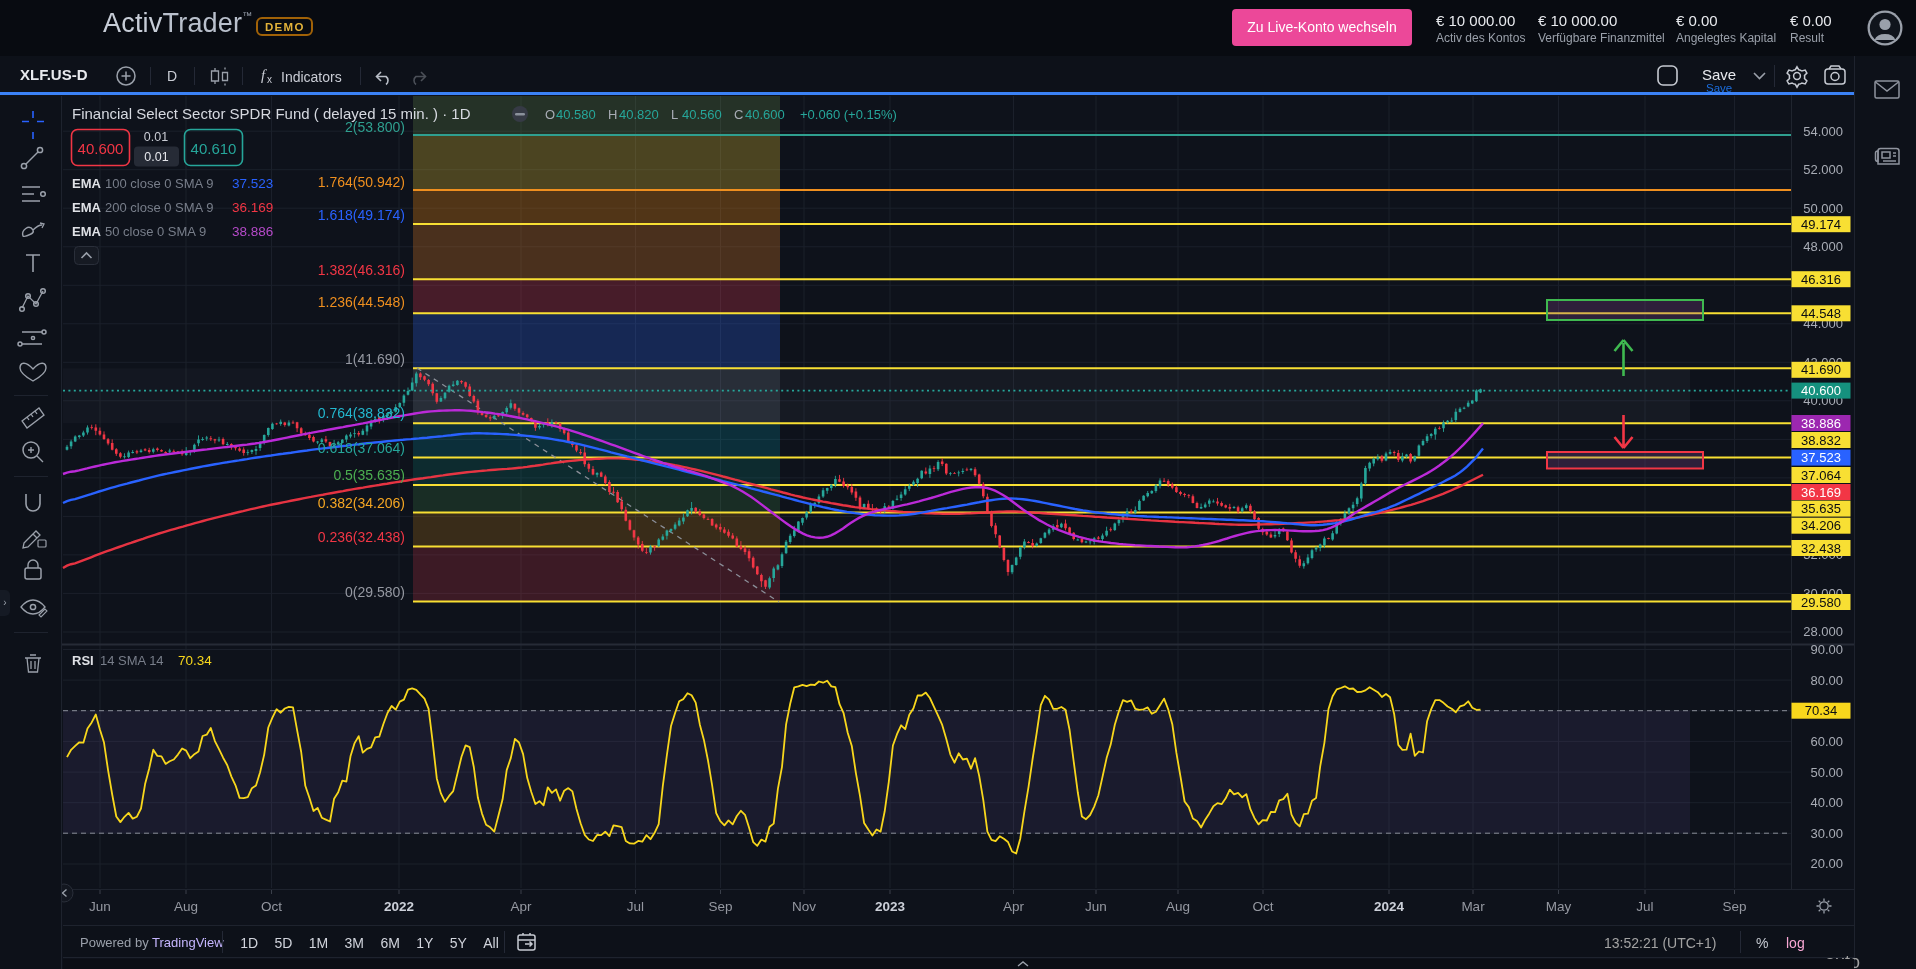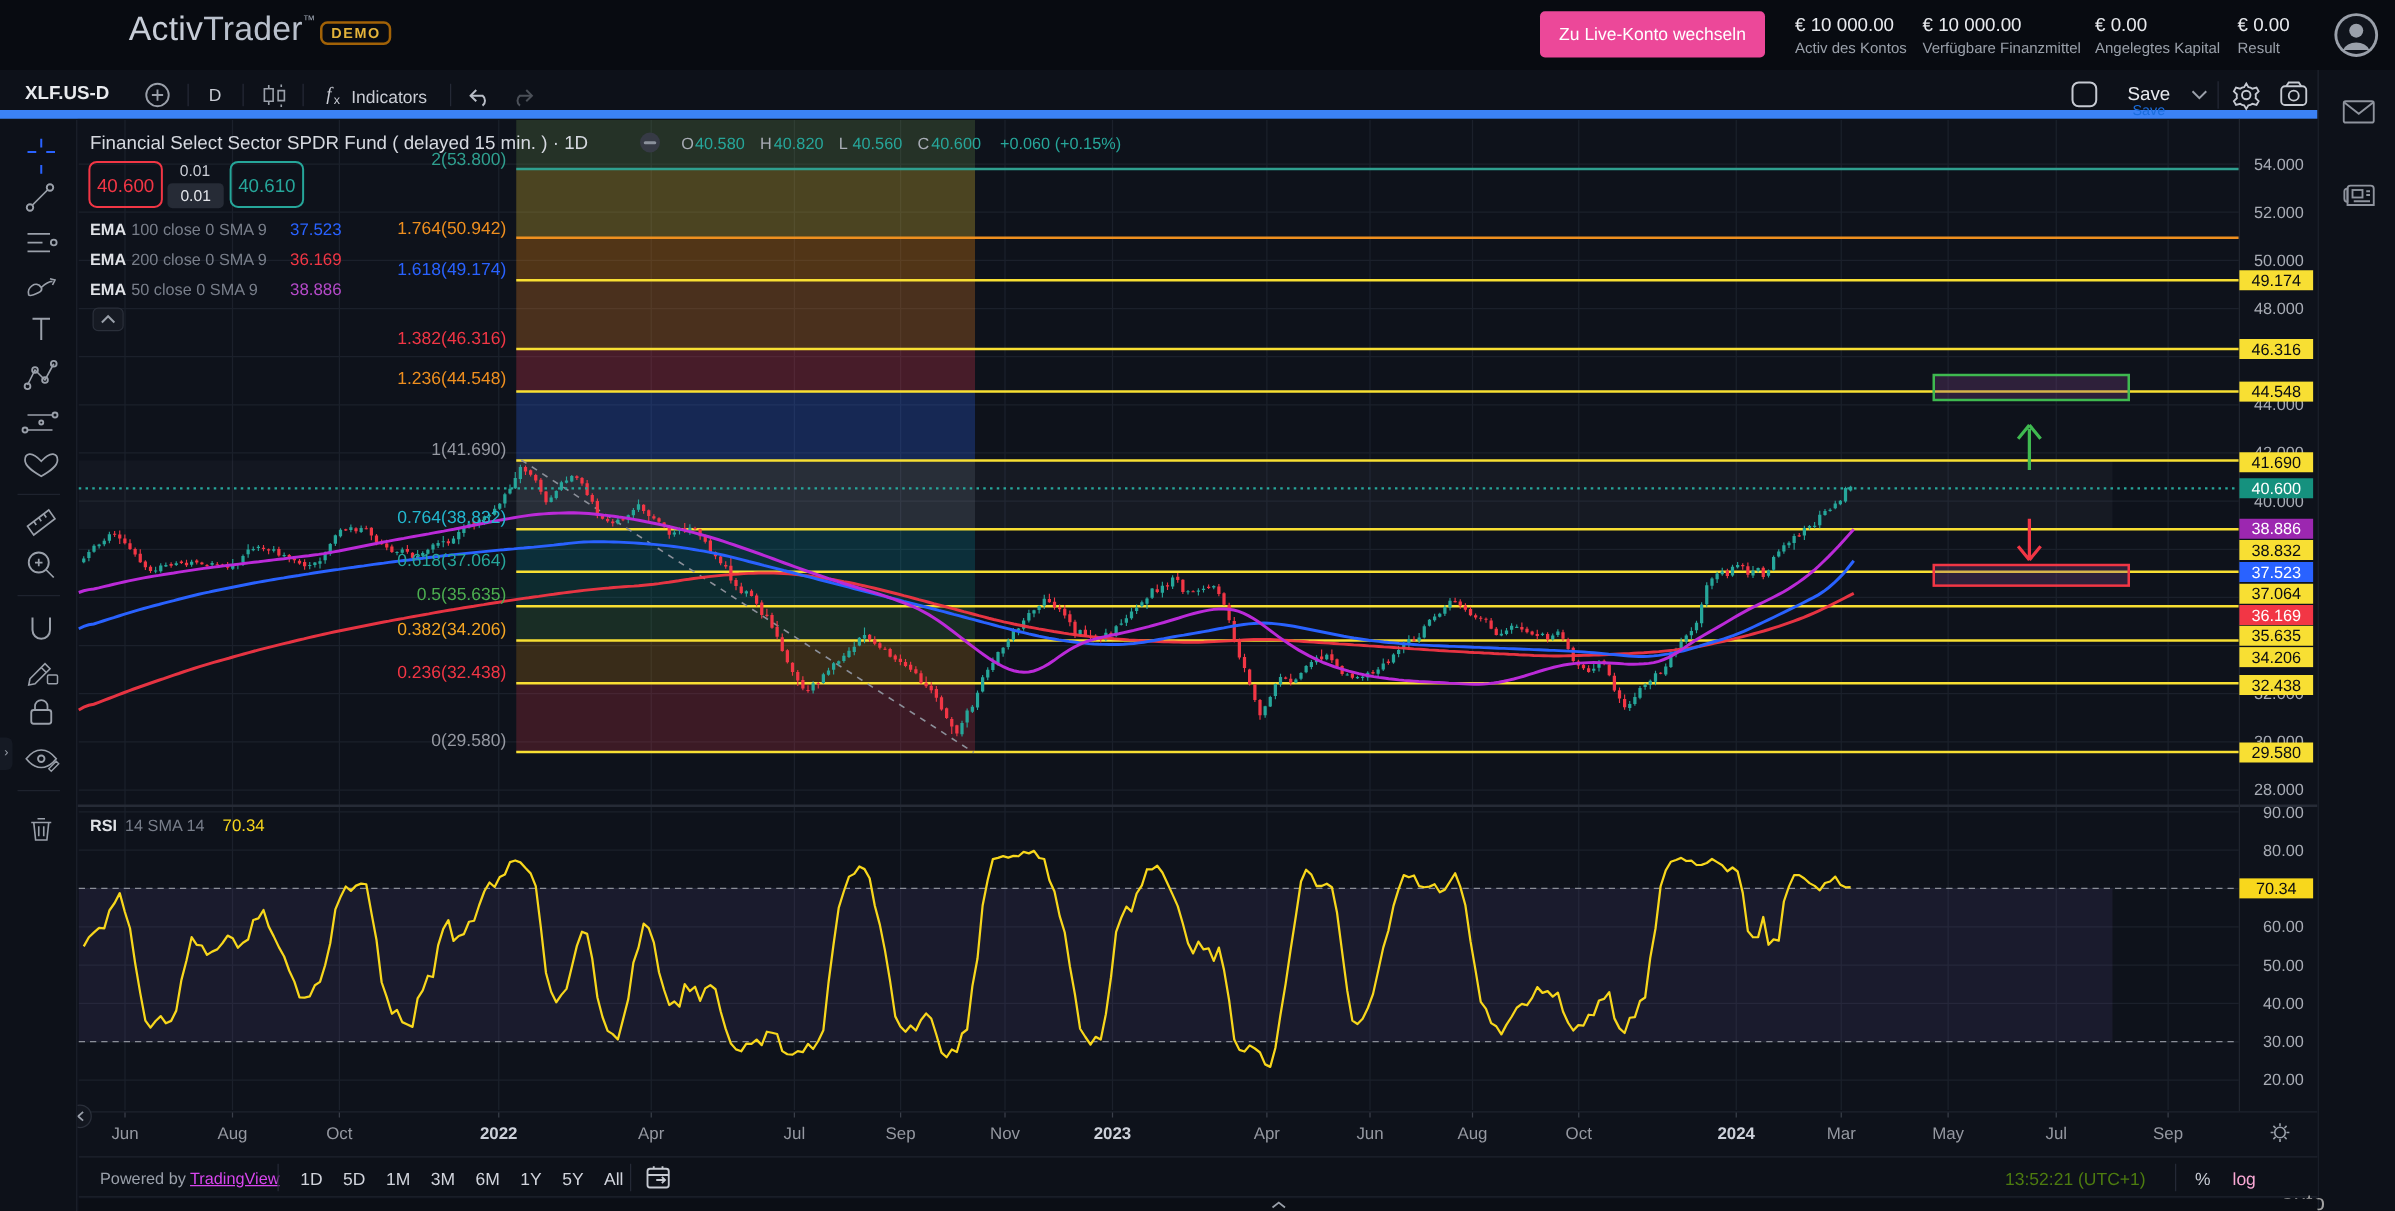--- a/index.html
+++ b/index.html
@@ -1,21 +1,21 @@
 <!DOCTYPE html>
 <html><head><meta charset="utf-8">
 <style>
 * { margin:0; padding:0; box-sizing:border-box; }
 html,body { width:1916px; height:969px; overflow:hidden; background:#0e121b;
   font-family:"Liberation Sans", sans-serif; }
 .abs { position:absolute; }
 #topbar { position:absolute; left:0; top:0; width:1916px; height:72px; background:#080b11;
   border-bottom:1px solid #1e232e; }
 #toolbar { position:absolute; left:0; top:56px; width:1916px; height:39px; background:#0d1119;
-  border-bottom:7px solid #3b82f6; }
+  border-bottom:3px solid #3b82f6; }
 #leftbar { position:absolute; left:0; top:96px; width:62px; height:873px; background:#0d1119;
   border-right:1px solid #1e232e; }
 #rightbar { position:absolute; left:1854px; top:56px; width:62px; height:913px; background:#0d1119;
   border-left:1px solid #1e232e; }
 #bottombar { position:absolute; left:63px; top:925px; width:1791px; height:33px; background:#0d1119;
   border-top:1px solid #1e232e; border-bottom:1px solid #1e232e; }
 #bottomstrip { position:absolute; left:63px; top:959px; width:1791px; height:10px; background:#0b0e15; }
 .ic { stroke:#9aa0aa; stroke-width:1.5; fill:none; }
 .lbl { color:#9aa0aa; font-size:12px; }
 .val { color:#e8eaee; font-size:15px; }
@@ -291,32 +291,32 @@
 <text x="1734.5" y="911" fill="#9598a1" font-size="13.5" text-anchor="middle">Sep</text>
 <g stroke="#9aa0aa" stroke-width="1.3" fill="none">
       <circle cx="1824" cy="906" r="4.2"></circle>
       <path d="M1824 898.5v2.4M1824 911.1v2.4M1831.5 906h-2.4M1816.5 906h2.4M1829.3 900.7l-1.7 1.7M1818.7 911.3l1.7-1.7M1829.3 911.3l-1.7-1.7M1818.7 900.7l1.7 1.7"></path>
     </g>
 <circle cx="64" cy="893" r="9" fill="#131720" stroke="#2a2f3a" stroke-width="1"></circle>
     <path d="M66.5 889.5l-4 3.5 4 3.5" stroke="#9aa0aa" stroke-width="1.4" fill="none"></path>
 </svg>
 
 <div id="bottombar">
-  <div class="abs" style="left:17px;top:9px;color:#9aa0aa;font-size:13px">Powered by <span style="color:#d946ef;text-decoration:underline">TradingView</span></div>
+  <div class="abs" style="left:17px;top:9px;color:#9aa0aa;font-size:13px">Powered by <span style="color:#c4b5fd;">TradingView</span></div>
   <div class="abs" style="left:159px;top:5px;width:1px;height:22px;background:#242936"></div>
   <div class="abs" style="left:169px;top:9px;color:#d1d4dc;font-size:14px;letter-spacing:0"><span style="padding:0 8.2px">1D</span><span style="padding:0 8.2px">5D</span><span style="padding:0 8.2px">1M</span><span style="padding:0 8.2px">3M</span><span style="padding:0 8.2px">6M</span><span style="padding:0 8.2px">1Y</span><span style="padding:0 8.2px">5Y</span><span style="padding:0 8.2px">All</span></div>
   <div class="abs" style="left:441px;top:5px;width:1px;height:22px;background:#242936"></div>
   <svg class="abs" style="left:452px;top:5px" width="26" height="24">
       <g stroke="#c6cad2" stroke-width="1.5" fill="none">
         <rect x="3" y="4" width="17" height="15" rx="2"></rect>
         <path d="M3 9h17M8 4V2M15 4V2"></path>
         <path d="M10 13h7M14.5 10.5l2.5 2.5-2.5 2.5"></path>
       </g>
     </svg>
-  <div class="abs" style="left:1541px;top:9px;color:#4d7c0f;font-size:14px">13:52:21 (UTC+1)</div>
+  <div class="abs" style="left:1541px;top:9px;color:#a3a3a3;font-size:14px">13:52:21 (UTC+1)</div>
   <div class="abs" style="left:1677px;top:5px;width:1px;height:22px;background:#242936"></div>
   <div class="abs" style="left:1693px;top:9px;color:#c6cad2;font-size:14px">%</div>
   <div class="abs" style="left:1723px;top:9px;color:#f9a8d4;font-size:14px">log</div>
   <div class="abs" style="left:1762px;top:26px;color:#a3a3a3;font-size:18px">auto</div>
 </div>
 <div id="bottomstrip">
   <svg class="abs" style="left:948px;top:0" width="24" height="10">
       <path d="M7 7l5-4 5 4" stroke="#9aa0aa" stroke-width="1.4" fill="none"></path>
     </svg>
 </div>

